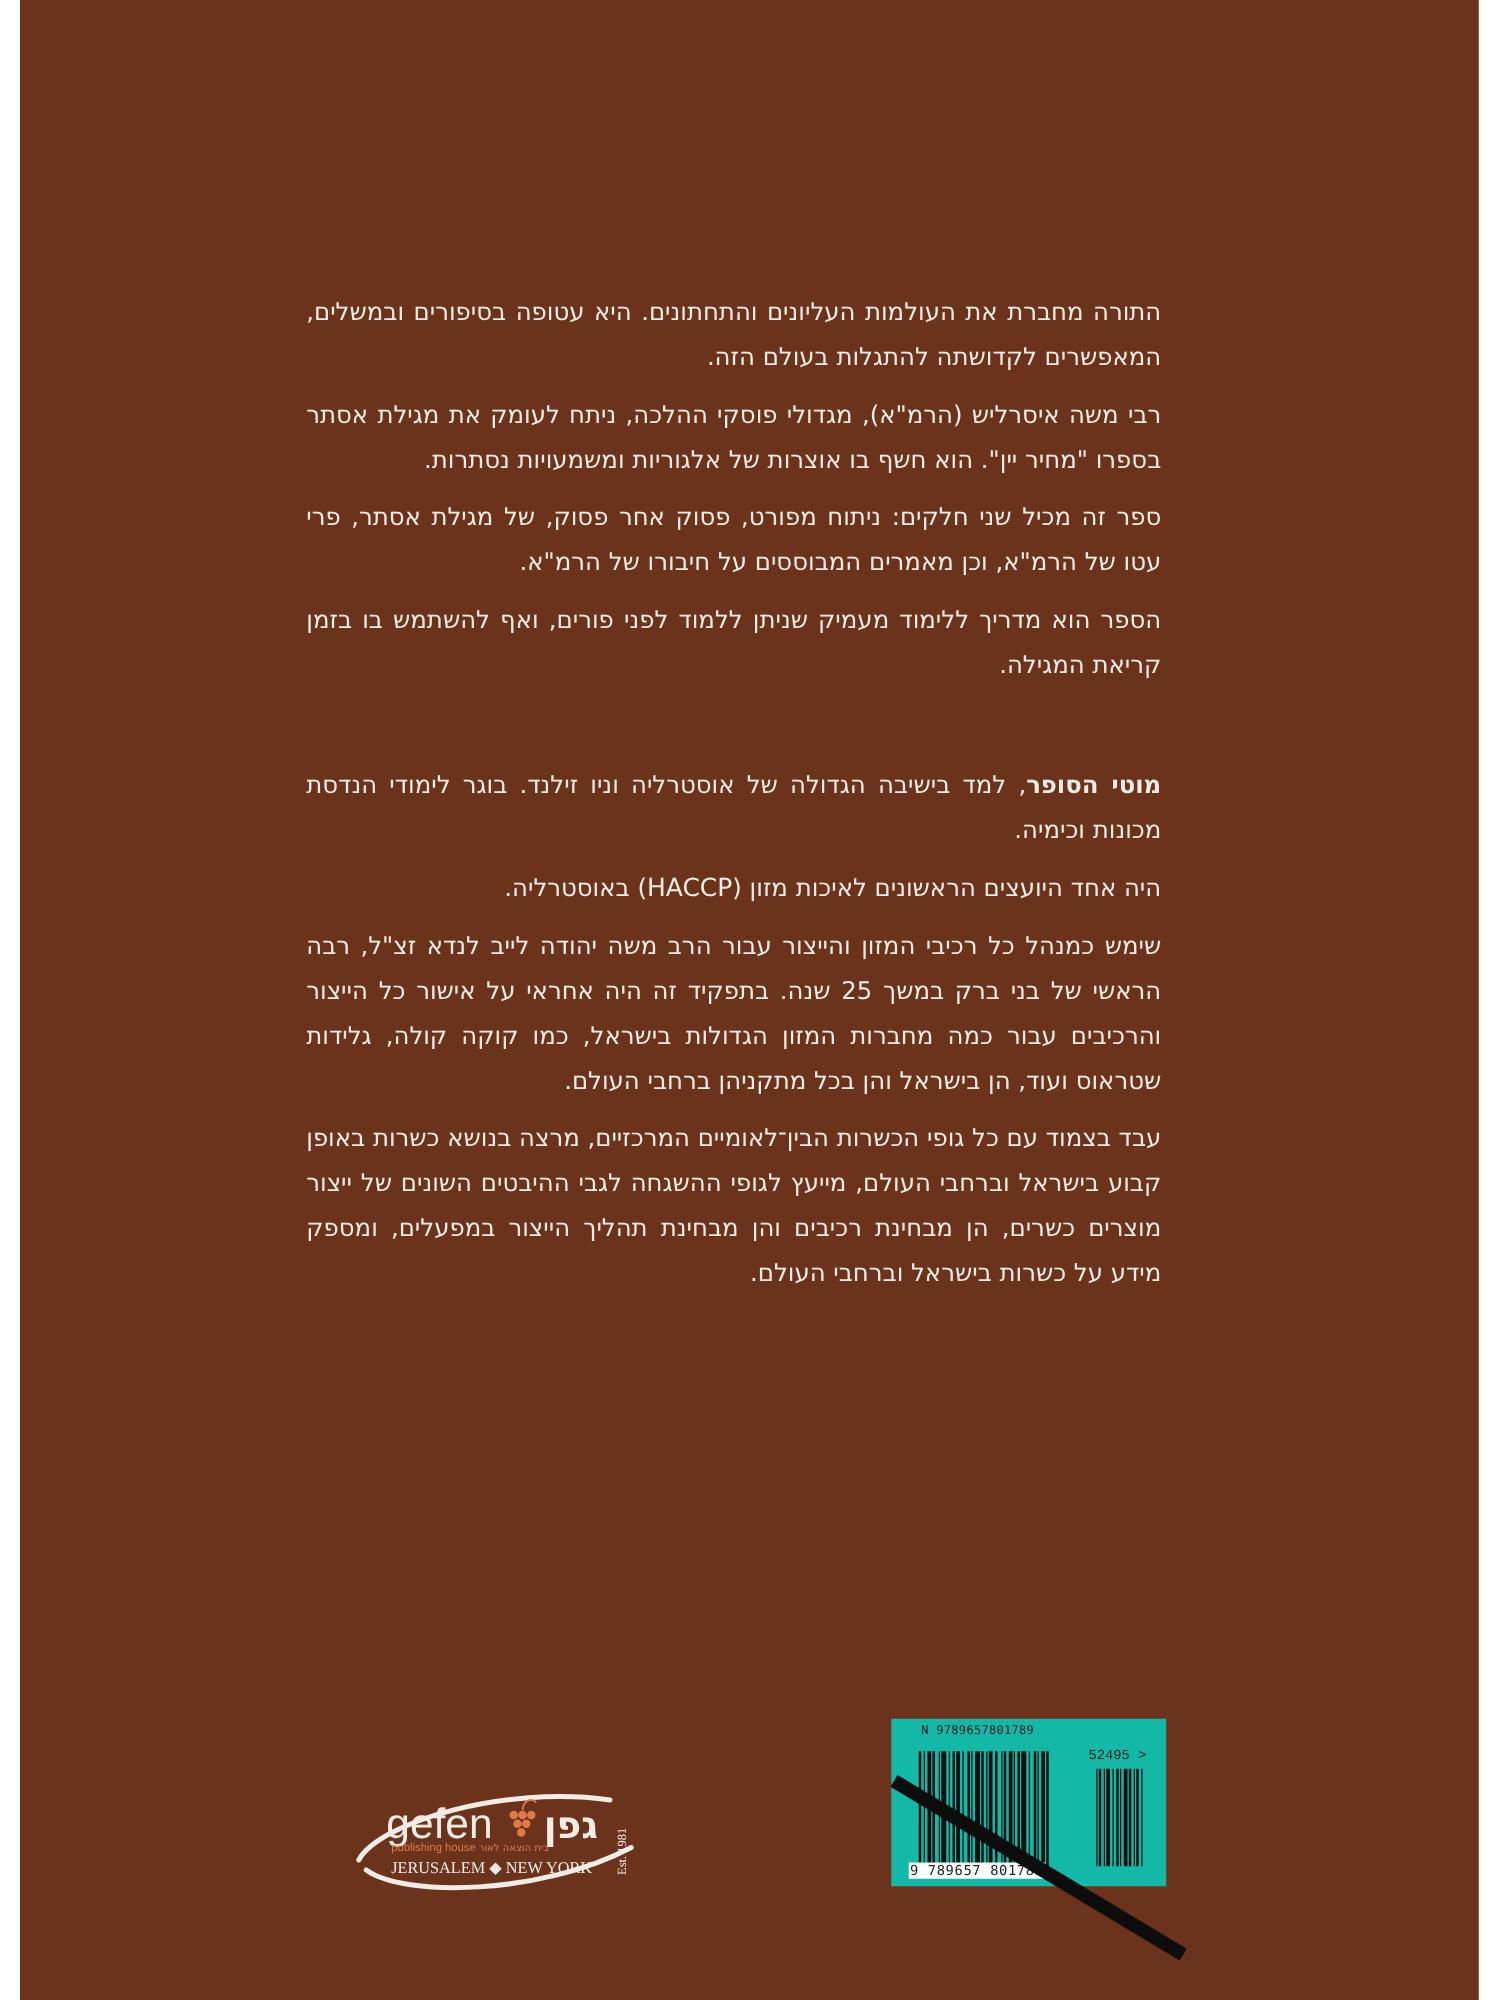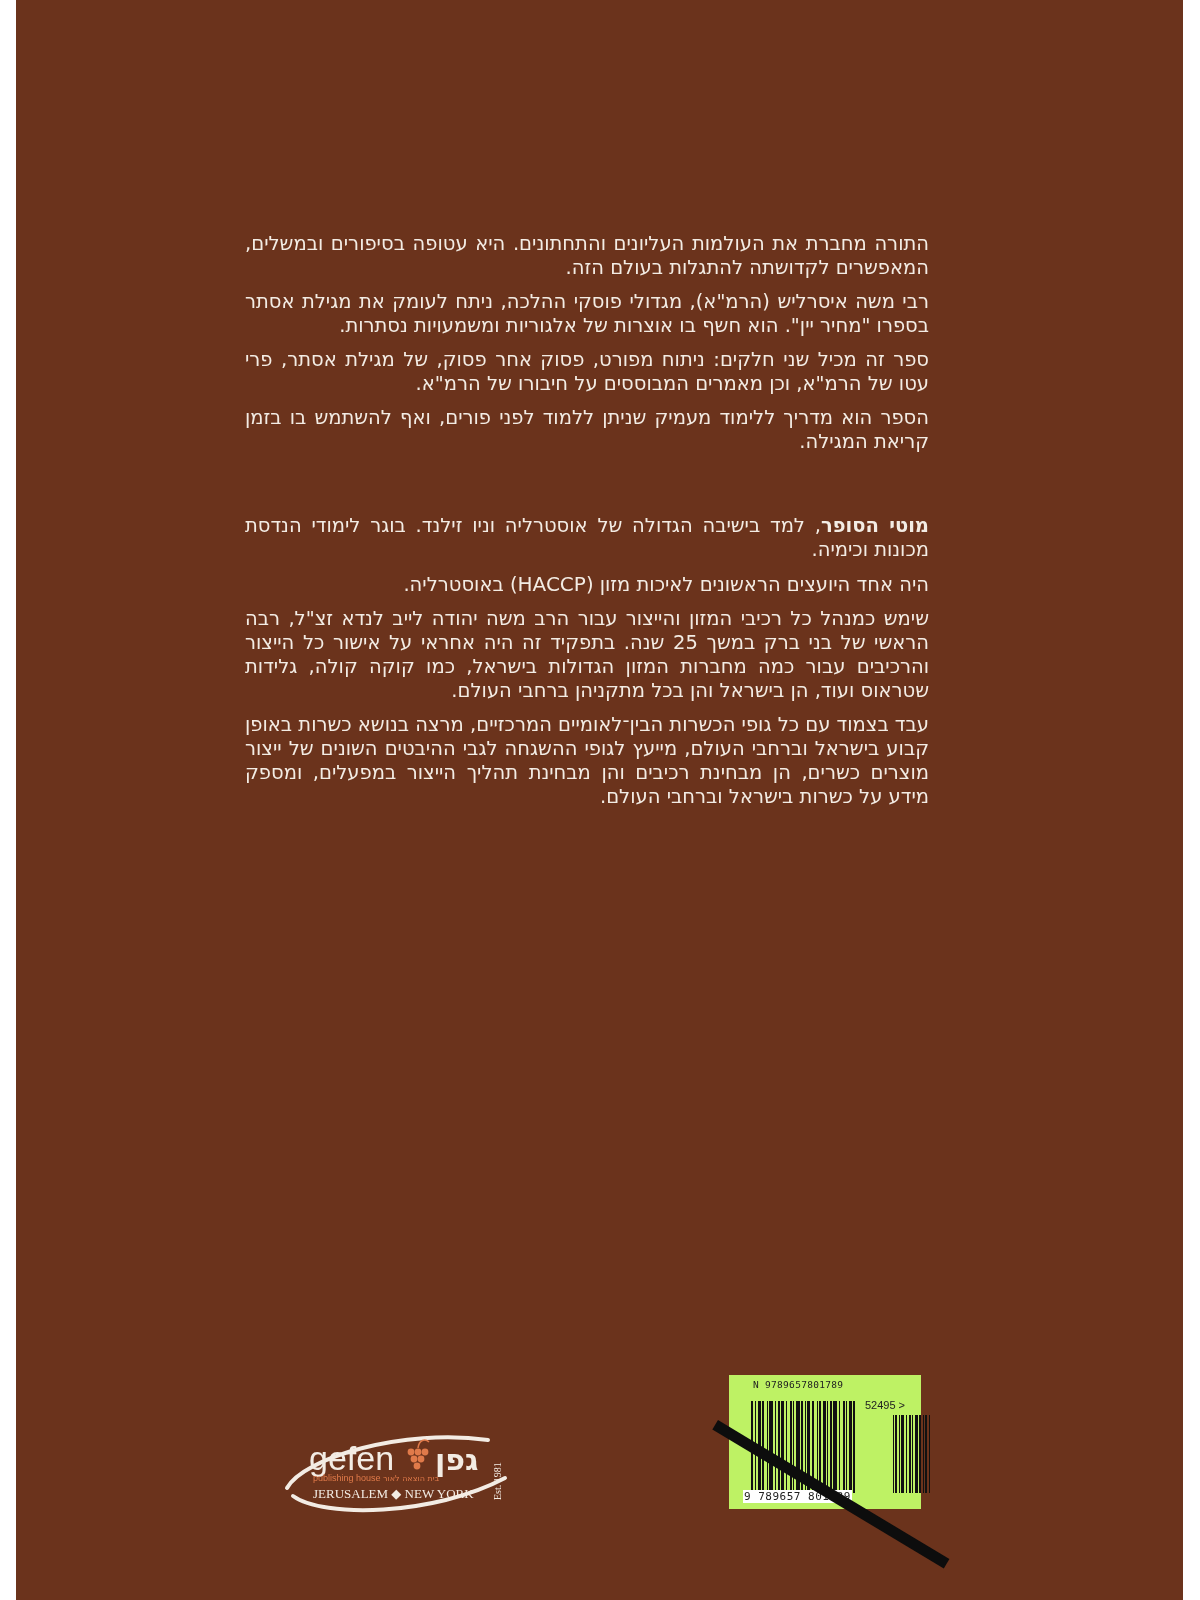--- a/index.html
+++ b/index.html
@@ -8,42 +8,42 @@
       position: relative; overflow: hidden;
       font-family: "DejaVu Sans", "Liberation Sans", sans-serif;
     }
     .cover {
       position: absolute; left: 16px; top: 0; width: 1167px; height: 1600px;
       background: #6b331c;
     }
     .text-block {
       position: absolute; left: 245px; top: 232px; width: 684px;
       direction: rtl; text-align: justify; text-align-last: right;
-      color: #f3ece4; font-size: 19.5px; line-height: 24px;
+      color: #f3ece4; font-size: 19.5px; line-height: 36px;
     }
     .text-block p { margin: 0 0 10px 0; }
     .text-block p.bio-first { margin-top: 60px; }
     .text-block b { font-weight: bold; }
     .latin { font-size: 20px; }
 
     
     .logo { position: absolute; left: 283px; top: 1418px; width: 230px; height: 100px; }
     .logo svg { width: 100%; height: 100%; }
 
     
     .barcode {
-      position: absolute; left: 729px; top: 1375px; width: 192px; height: 134px;
-      background: #bef264;
+      position: absolute; left: 713px; top: 1375px; width: 220px; height: 134px;
+      background: #14b8a6;
     }
     .barcode .isbn-top {
       position: absolute; left: 24px; top: 4px; font-family: "DejaVu Sans Mono", monospace;
       font-size: 9.5px; color: #222; letter-spacing: 0.3px;
     }
     .barcode .price-code {
-      position: absolute; right: 16px; top: 24px; font-family: Liberation Sans, sans-serif;
+      position: absolute; right: 16px; top: 24px; font-family: Liberation Mono, monospace;
       font-size: 11px; color: #222;
     }
     .barcode .isbn-bottom {
       position: absolute; left: 14px; bottom: 6px; font-family: "DejaVu Sans Mono", monospace;
       font-size: 11px; color: #222; letter-spacing: 0.5px; background: #fff; padding: 0 1px;
     }
     .bars-main { position: absolute; left: 22px; top: 26px; width: 124px; height: 92px; display: flex; align-items: stretch; }
     .bars-addon { position: absolute; left: 164px; top: 40px; width: 50px; height: 78px; display: flex; align-items: stretch; }
     .bar { background: #111; }
     .gap { background: transparent; }

